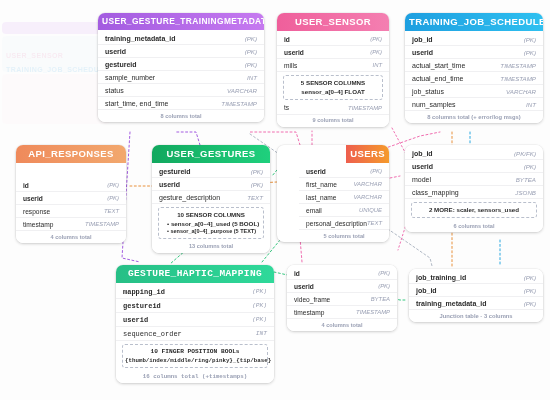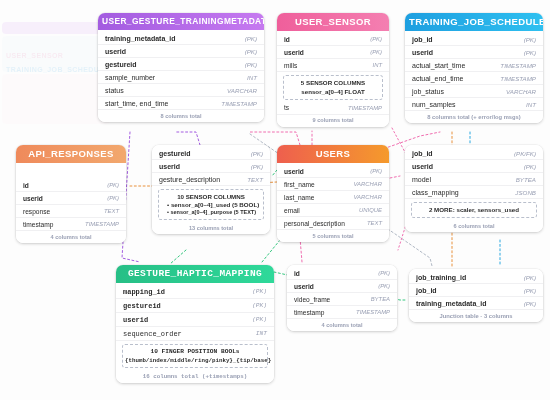--- a/index.html
+++ b/index.html
@@ -235,20 +235,21 @@
             <span class="col-type" style="font-size: 5.9px;">TEXT</span>
           </div>
           <div class="row">
             <span class="col-name" style="font-size: 6.6px;">timestamp</span>
             <span class="col-type" style="font-size: 5.9px;">TIMESTAMP</span>
           </div>
           <div class="footer" style="font-size: 5.6px;">4 columns total</div>
         </div>
       </div>
       <div class="table-card" style="left: 152px; top: 145px; width: 118px;">
+        <div class="table-header" style="background: linear-gradient(90deg, rgb(18, 168, 95), rgb(31, 208, 125)); font-size: 9.5px;">USER_GESTURES</div>
         <div class="rows">
           <div class="row">
             <span class="col-name key" style="font-size: 7px;">gestureid</span>
             <span class="col-type" style="font-size: 6.2px;">(PK)</span>
           </div>
           <div class="row">
             <span class="col-name key" style="font-size: 7px;">userid</span>
             <span class="col-type" style="font-size: 6.2px;">(PK)</span>
           </div>
           <div class="row">
@@ -256,21 +257,21 @@
             <span class="col-type" style="font-size: 6.2px;">TEXT</span>
           </div>
           <div class="note-box">
             <span class="note-line" style="font-size: 6.2px;">10 SENSOR COLUMNS</span>
             <span class="note-line bullet" style="font-size: 6.2px;">• sensor_a[0–4]_used (5 BOOL)</span>
             <span class="note-line bullet" style="font-size: 5.5px;">• sensor_a[0–4]_purpose (5 TEXT)</span>
           </div>
           <div class="footer" style="font-size: 5.6px;">13 columns total</div>
         </div>
       </div>
-      <div class="table-card" style="left: 277px; top: 145px; width: 112px;">
+      <div class="table-card" style="left: 277px; top: 145px; width: 112px; align-items: flex-end;">
         <div class="table-header" style="background: linear-gradient(90deg, rgb(238, 95, 78), rgb(245, 154, 44)); font-size: 9.5px;">USERS</div>
         <div class="rows">
           <div class="row">
             <span class="col-name key" style="font-size: 6.6px;">userid</span>
             <span class="col-type" style="font-size: 5.9px;">(PK)</span>
           </div>
           <div class="row">
             <span class="col-name" style="font-size: 6.6px;">first_name</span>
             <span class="col-type" style="font-size: 5.9px;">VARCHAR</span>
           </div>

